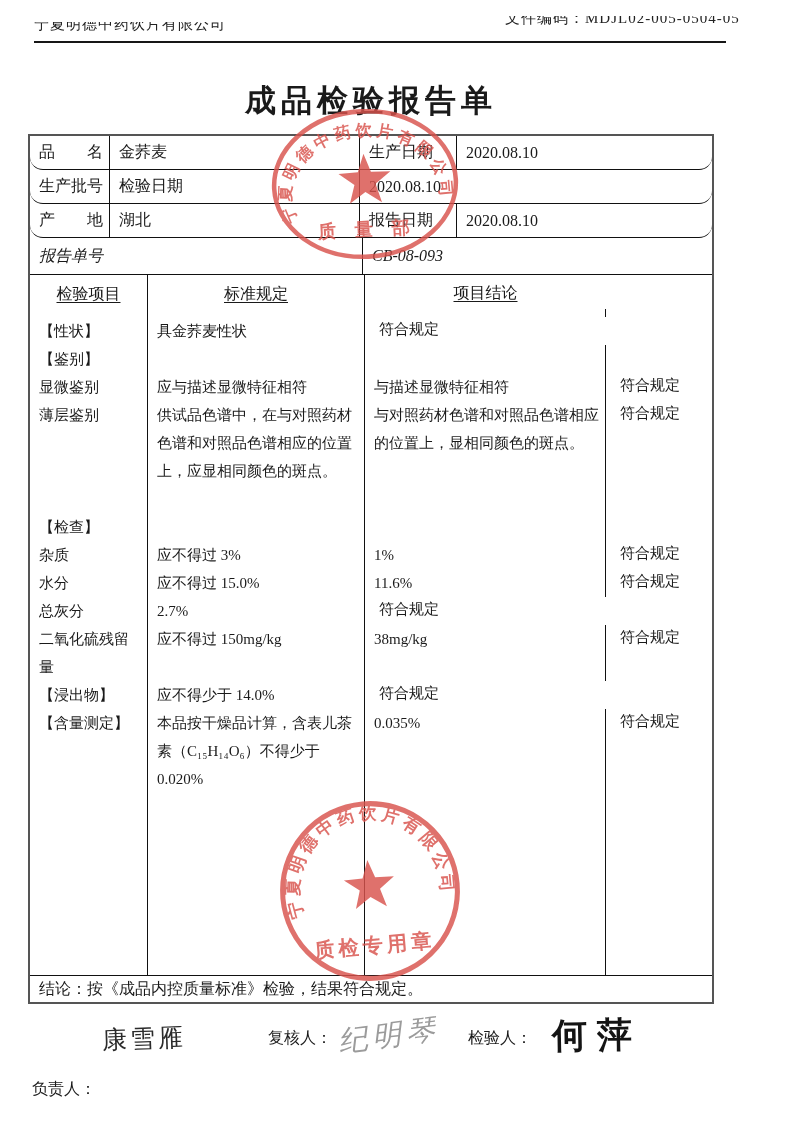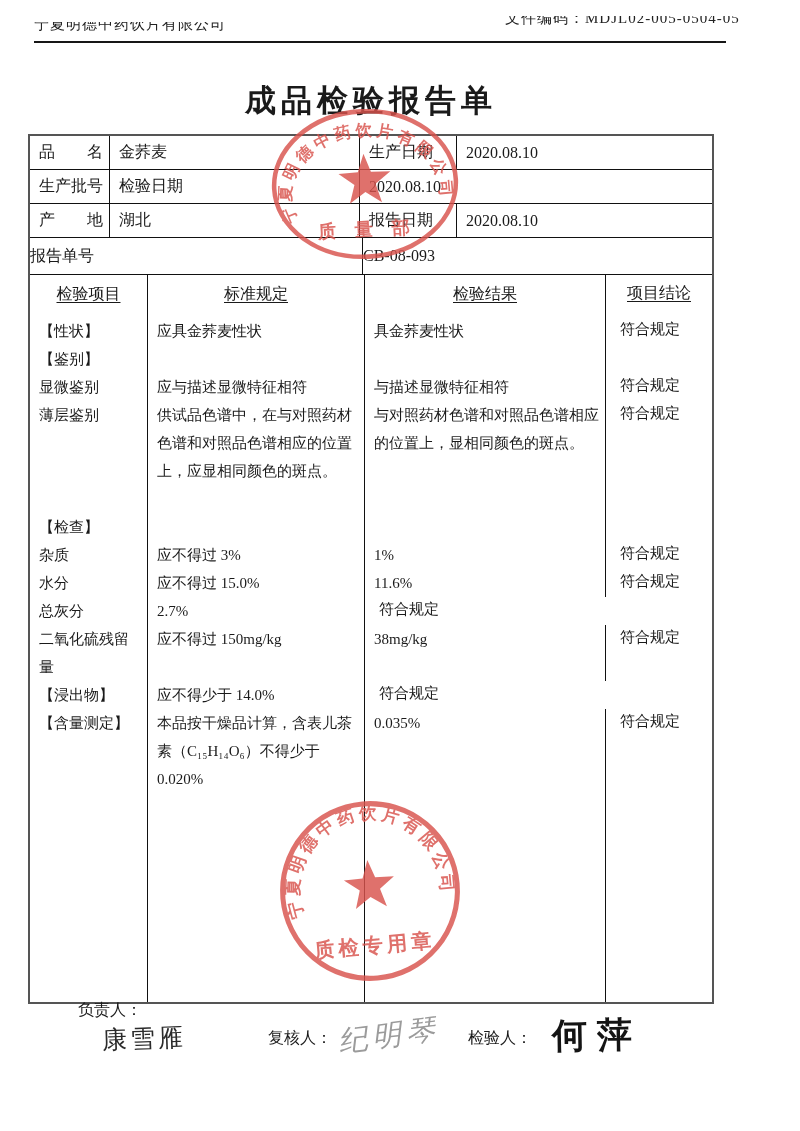--- a/index.html
+++ b/index.html
@@ -13,25 +13,25 @@
   #hdr-right{left:505px;top:16px;width:260px;}
   #hdr-rule{position:absolute;left:34px;top:41px;width:692px;height:2px;background:#161616;}
 
   
   #title{position:absolute;left:28px;top:80px;width:686px;text-align:center;
          font-size:31px;font-weight:bold;letter-spacing:5px;}
 
   
   #frame{position:absolute;left:28px;top:134px;width:686px;height:870px;
          border:2px solid #555;box-sizing:border-box;display:flex;flex-direction:column;}
-  .irow{display:grid;grid-template-columns:80px 250px 97px 1fr;border-bottom:1px solid #111;}
+  .irow{display:grid;grid-template-columns:80px 250px 97px 1fr;border-bottom:1px solid #111;border-radius:13px;}
   .irow .cell{display:flex;align-items:center;padding-left:9px;font-size:16px;height:33px;box-sizing:border-box;}
   .irow .cell.bl{border-right:1px solid #111;}
   #rowno{display:grid;grid-template-columns:333px 1fr;border-bottom:1px solid #111;}
-  #rowno .cell{display:flex;align-items:center;font-size:16px;height:36px;box-sizing:border-box;}
+  #rowno .cell{display:flex;align-items:center;padding-left:9px;font-size:16px;height:36px;box-sizing:border-box;font-style:italic;}
   #rowno .cell.bl{border-right:1px solid #111;}
 
   
   #main{display:flex;flex-direction:column;flex:1 1 auto;min-height:0;}
   .trow{display:grid;grid-template-columns:118px 217px 241px 1fr;}
   .trow .c1,.trow .c2,.trow .c3{border-right:1px solid #111;}
   .trow .c1,.trow .c2,.trow .c3,.trow .c4{padding:0 6px 0 9px;font-size:15px;line-height:28px;box-sizing:border-box;}
   .trow .c4{padding-left:14px;font-family:Liberation Mono, monospace;}
   .trow.min{min-height:28px;}
   #thead .c1,#thead .c2,#thead .c3,#thead .c4{text-align:center;padding:6px 0 2px 0;font-size:16px;line-height:26px;}
@@ -46,21 +46,21 @@
   
   .stamp{position:absolute;opacity:0.82;pointer-events:none;}
   #stamp-dept{left:266px;top:104px;width:198px;height:160px;transform:rotate(-3deg);}
   #stamp-qc{left:276px;top:797px;width:188px;height:188px;transform:rotate(-5deg);}
   .stamp svg{width:100%;height:100%;}
   .stamp text{font-family:"Liberation Serif","DejaVu Serif",serif;font-weight:bold;}
 
   
   .sig-label{position:absolute;font-size:16px;}
   .sig-name{position:absolute;font-family:"DejaVu Sans","Liberation Sans",sans-serif;white-space:nowrap;}
-  #sig1-label{left:32px;top:1000px;margin-left:46px;}
+  #sig1-label{left:32px;top:1079px;}
   #sig1-name{left:102px;top:1022px;font-size:25px;letter-spacing:3px;color:#2b2b2b;transform:rotate(-2deg);}
   #sig2-label{left:268px;top:1028px;}
   #sig2-name{left:338px;top:1016px;font-size:29px;letter-spacing:5px;color:#9b9b9b;
              font-style:italic;transform:rotate(-7deg);}
   #sig3-label{left:468px;top:1028px;}
   #sig3-name{left:552px;top:1012px;font-size:35px;font-weight:bold;letter-spacing:10px;color:#141414;transform:rotate(-1deg);}
 </style>
 </head>
 <body>
 
@@ -98,34 +98,32 @@
 
     <div id="rowno">
       <div class="cell bl">报告单号</div>
       <div class="cell">CB-08-093</div>
     </div>
 
     <div id="main">
       <div class="trow" id="thead">
         <div class="c1"><u>检验项目</u></div>
         <div class="c2"><u>标准规定</u></div>
-        <div class="c3"><u>检验结果</u></div>
         <div class="c4"><u>项目结论</u></div>
       </div>
 
       <div class="trow" id="firstpad">
         <div class="c1"></div>
           <div class="c2"></div>
           <div class="c3"></div>
           <div class="c4"></div>
       </div>
 
       <div class="trow min">
         <div class="c1">【性状】</div>
-        <div class="c2">应具金荞麦性状</div>
         <div class="c3">具金荞麦性状</div>
         <div class="c4">符合规定</div>
       </div>
       <div class="trow min">
         <div class="c1">【鉴别】</div>
         <div class="c2"></div>
         <div class="c3"></div>
         <div class="c4"></div>
       </div>
       <div class="trow min">
@@ -187,20 +185,21 @@
         <div class="c4">符合规定</div>
       </div>
 
       <div id="filler">
         <div></div>
           <div></div>
           <div></div>
           <div></div>
       </div>
 
+      <div id="conclusion-row">结论：按《成品内控质量标准》检验，结果符合规定。</div>
     </div>
   </div>
 
   <div id="stamp-dept" class="stamp">
     <svg viewBox="0 0 196 158" xmlns="http://www.w3.org/2000/svg" xmlns:xlink="http://www.w3.org/1999/xlink">
       <defs>
         <path id="arc1" d="M 30 112 A 74 58 0 1 1 166 112" fill="none"></path>
       </defs>
       <ellipse cx="98" cy="79" rx="90" ry="72" fill="none" stroke-width="4.5" stroke="#d9534d"></ellipse>
       <text font-size="16" textLength="238" fill="#d9534d">

